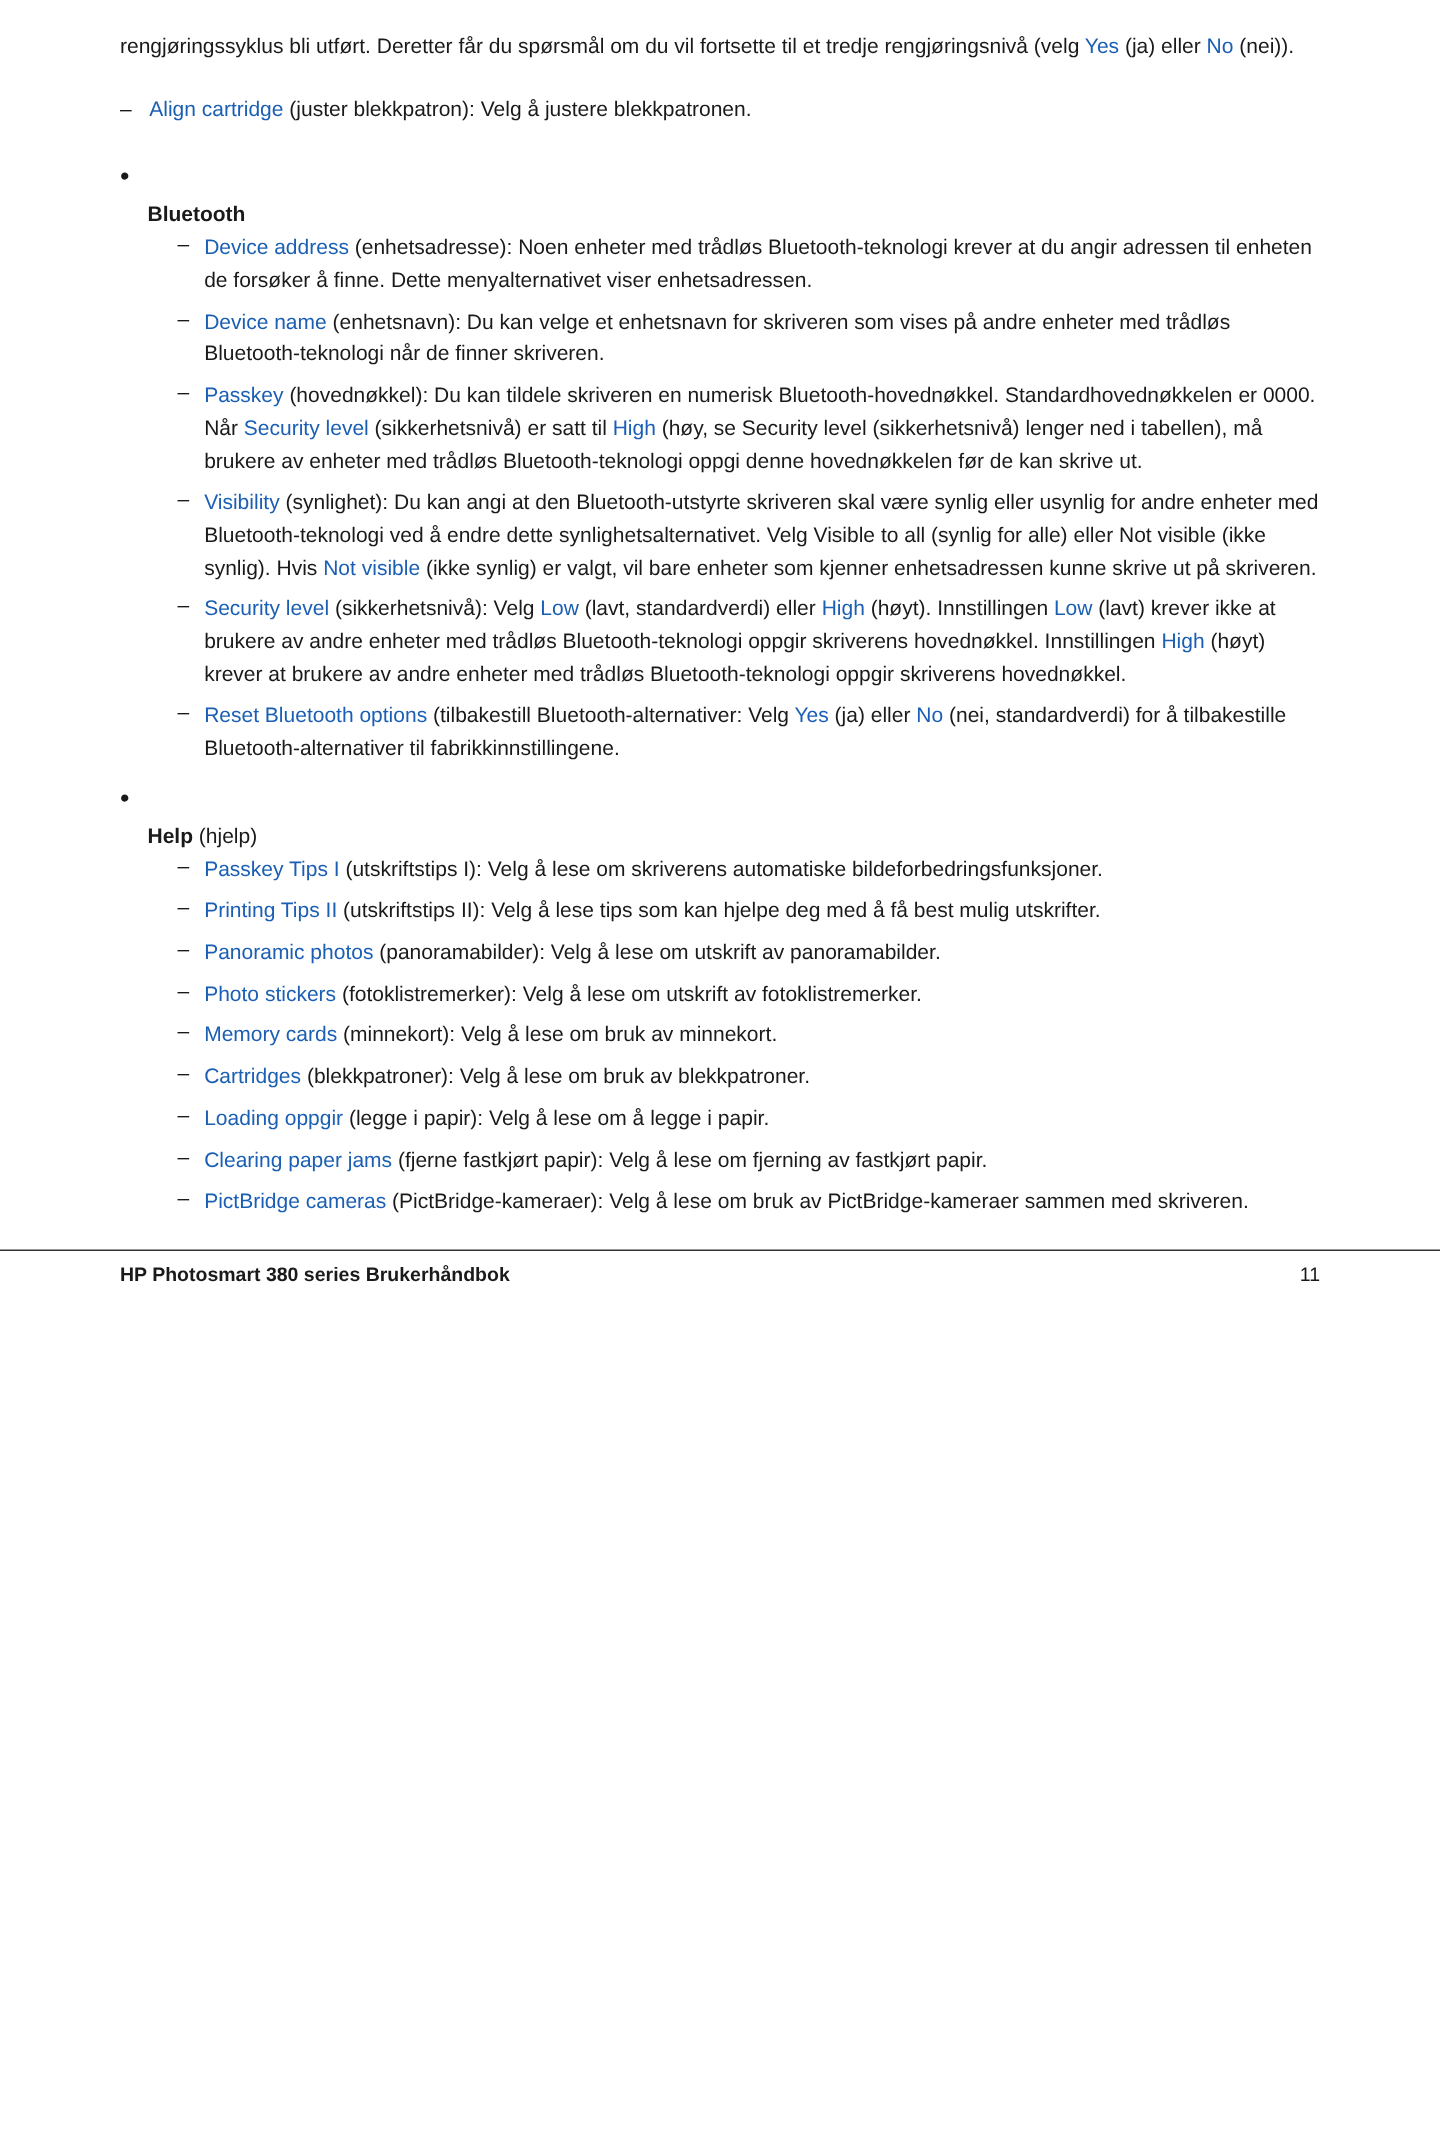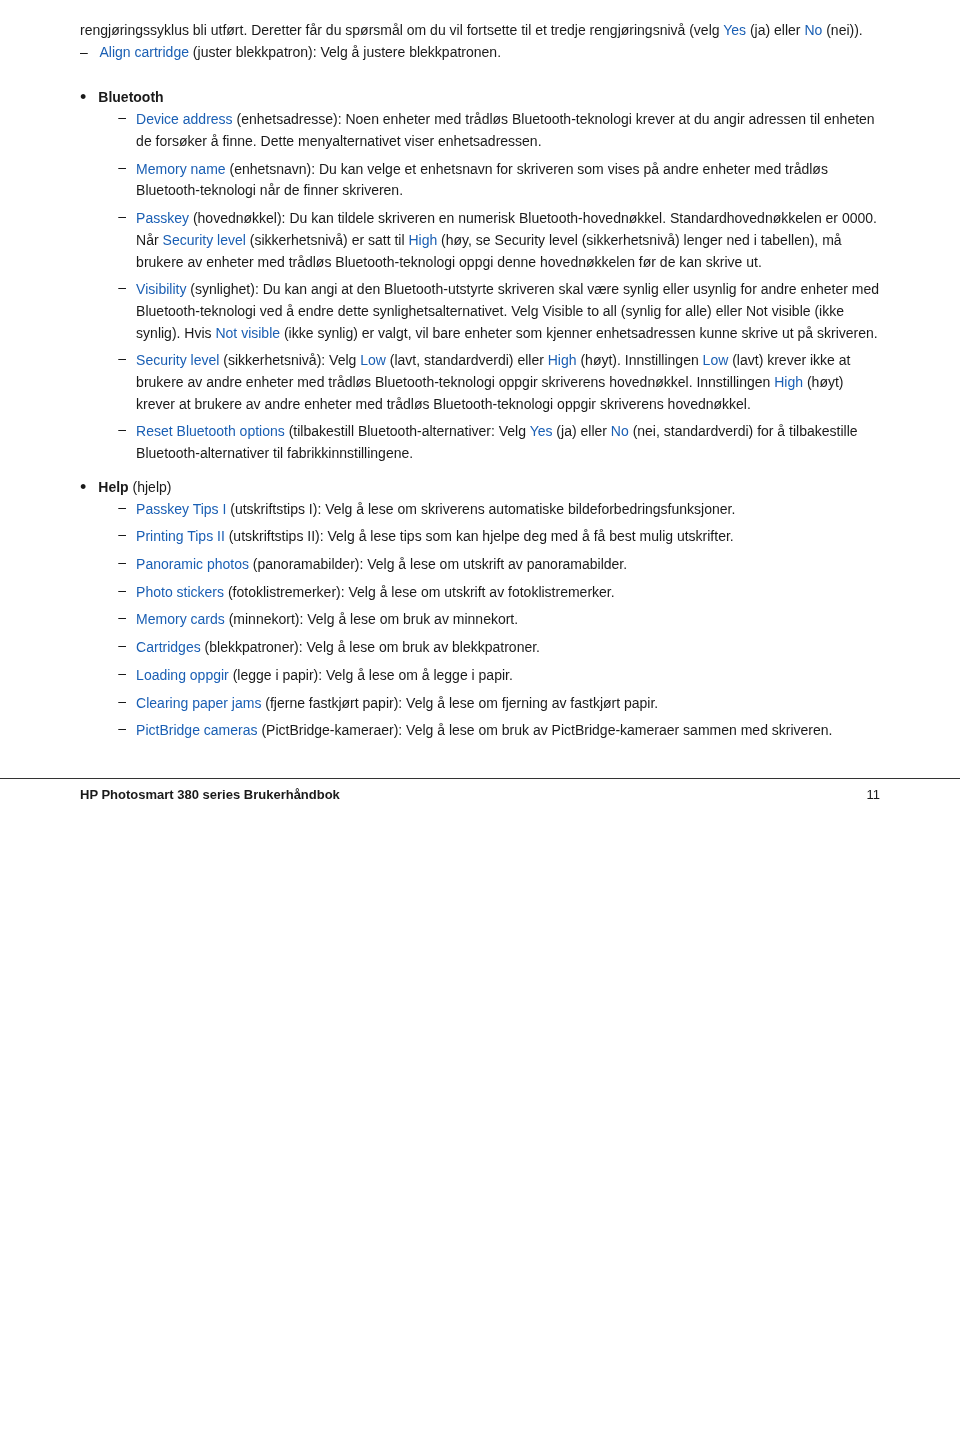--- a/index.html
+++ b/index.html
@@ -14,41 +14,42 @@
       color: #1a1a1a;
       width: 960px;
       min-height: 1434px;
       position: relative;
     }
     .page-container {
       padding: 20px 80px 80px 80px;
       position: relative;
     }
     .intro-text {
-      margin-bottom: 0;
+      margin-bottom: 20px;
       line-height: 1.55;
     }
     .bullet-list {
       list-style: none;
       padding: 0;
       margin: 0;
     }
     .bullet-item {
       display: flex;
       align-items: flex-start;
       margin-bottom: 4px;
     }
     .bullet-dot {
       font-size: 18px;
       margin-right: 12px;
       margin-top: -2px;
       flex-shrink: 0;
     }
     .bullet-content {
       flex: 1;
+      margin-top: 25px;
     }
     .bullet-title {
       font-weight: bold;
       font-size: 14px;
     }
     .sub-list {
       list-style: none;
       margin-top: 4px;
       padding-left: 0;
     }
@@ -66,21 +67,21 @@
     }
     .sub-content {
       flex: 1;
       line-height: 1.55;
     }
     .colored {
       color: #1a5fb4;
     }
     .footer {
       position: absolute;
-      bottom: 30px;
+      bottom: 45px;
       left: 0;
       right: 0;
       display: flex;
       justify-content: space-between;
       align-items: center;
       padding: 0 80px;
       border-top: 1px solid #333;
       padding-top: 8px;
     }
     .footer-title {
@@ -119,21 +120,21 @@
           <li class="sub-item">
             <span class="dash">–</span>
             <span class="sub-content">
               <span class="colored">Device address</span> (enhetsadresse): Noen enheter med trådløs Bluetooth-teknologi krever at du angir adressen til enheten de forsøker å finne. Dette menyalternativet viser enhetsadressen.
             </span>
           </li>
 
           <li class="sub-item">
             <span class="dash">–</span>
             <span class="sub-content">
-              <span class="colored">Memory name</span> (enhetsnavn): Du kan velge et enhetsnavn for skriveren som vises på andre enheter med trådløs Bluetooth-teknologi når de finner skriveren.
+              <span class="colored">Device name</span> (enhetsnavn): Du kan velge et enhetsnavn for skriveren som vises på andre enheter med trådløs Bluetooth-teknologi når de finner skriveren.
             </span>
           </li>
 
           <li class="sub-item">
             <span class="dash">–</span>
             <span class="sub-content">
               <span class="colored">Passkey</span> (hovednøkkel): Du kan tildele skriveren en numerisk Bluetooth-hovednøkkel. Standardhovednøkkelen er 0000. Når <span class="colored">Security level</span> (sikkerhetsnivå) er satt til <span class="colored">High</span> (høy, se Security level (sikkerhetsnivå) lenger ned i tabellen), må brukere av enheter med trådløs Bluetooth-teknologi oppgi denne hovednøkkelen før de kan skrive ut.
             </span>
           </li>
 

